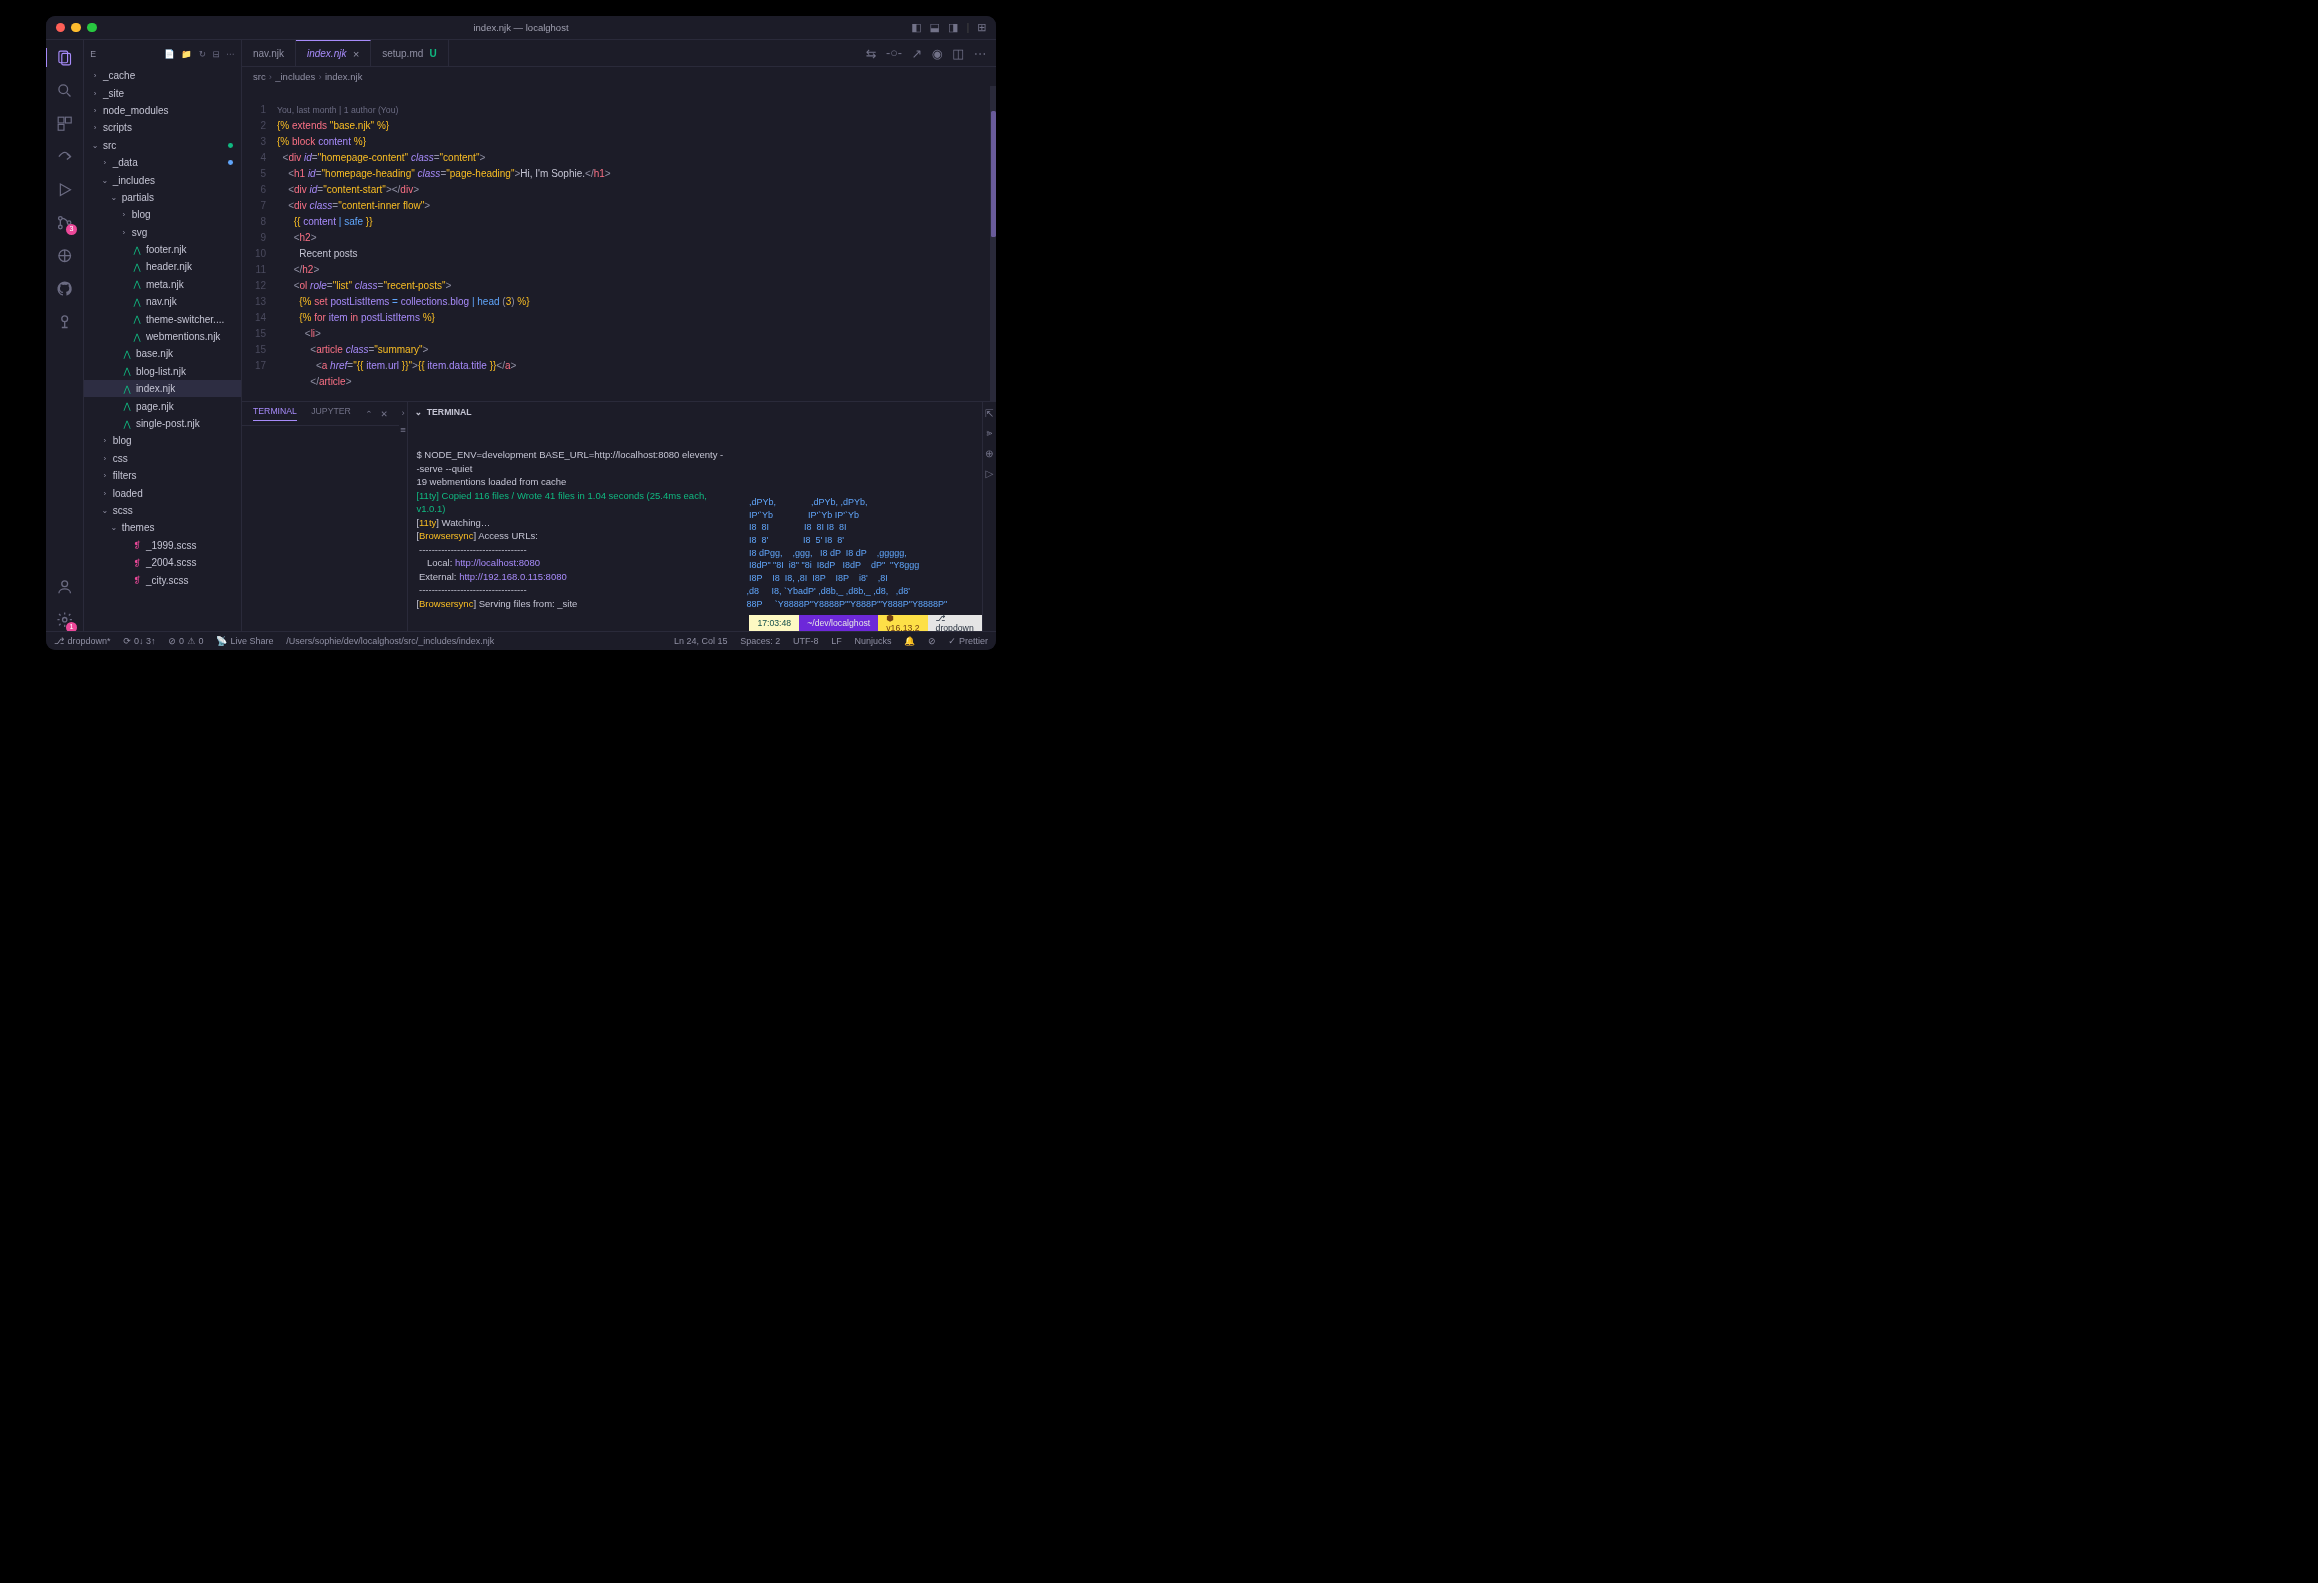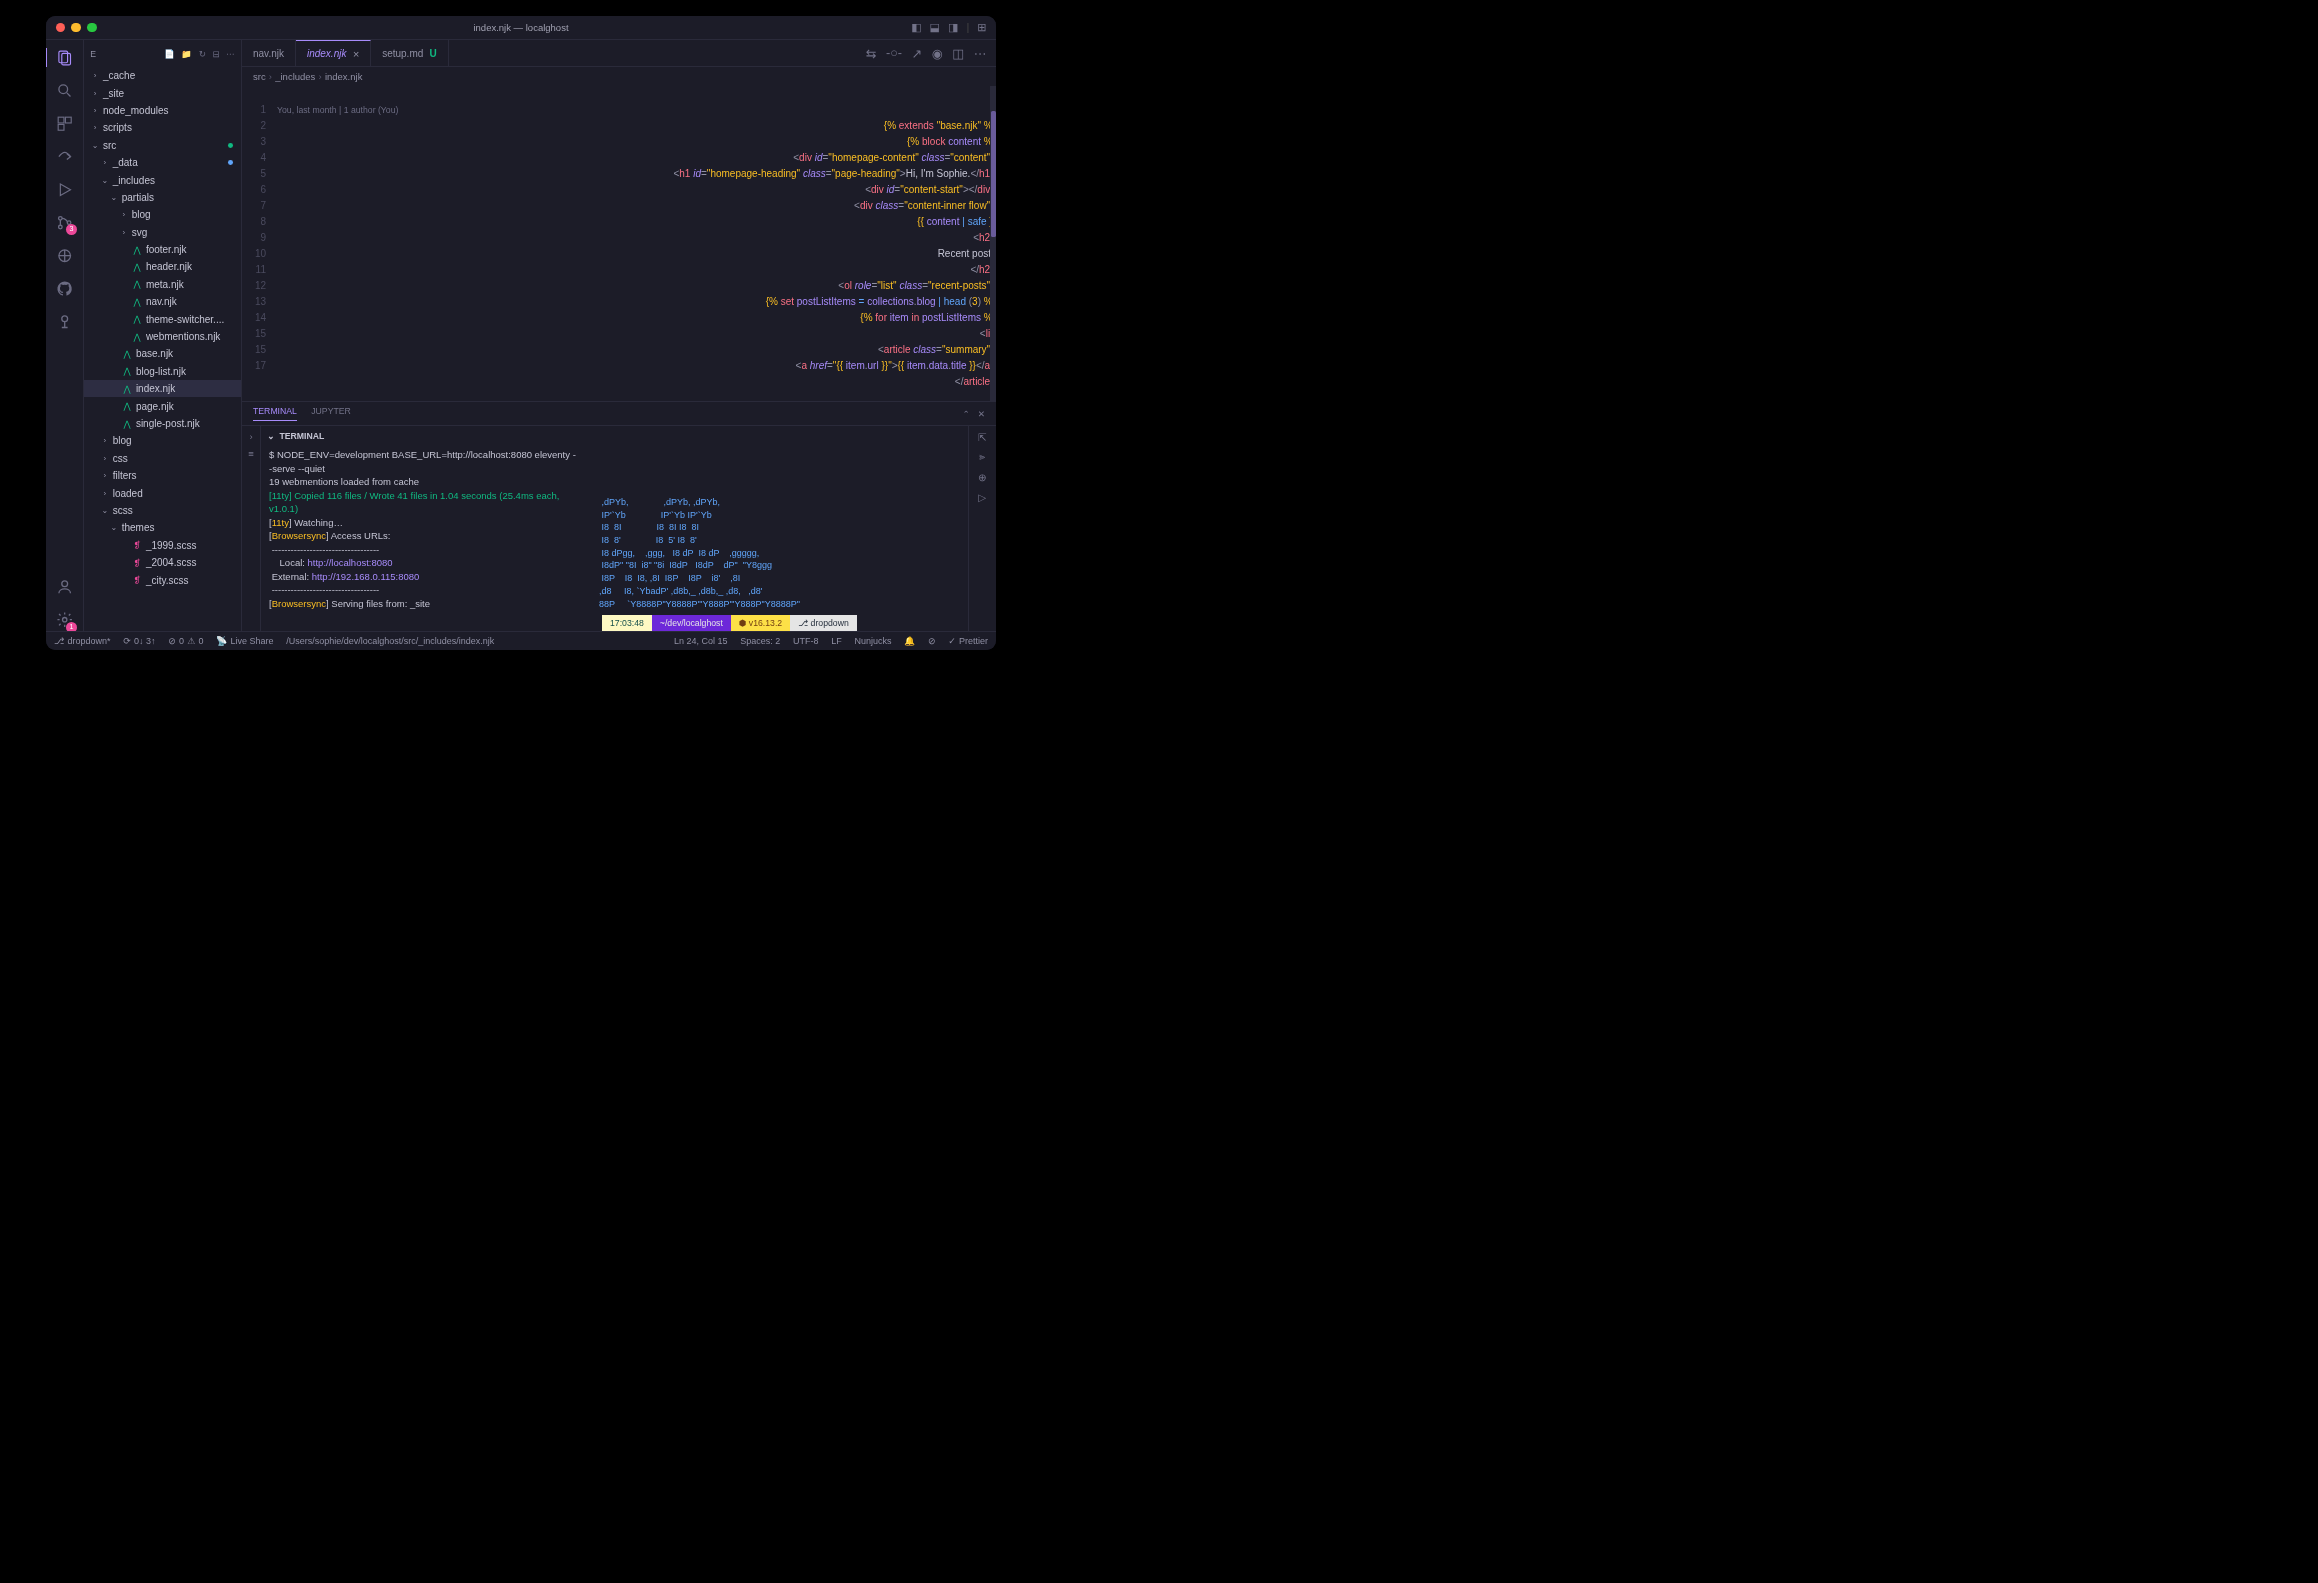--- a/index.html
+++ b/index.html
@@ -38,26 +38,26 @@
 .tabs { height: 27px; display: flex; align-items: stretch; background: #1c1c28; border-bottom: 0.8px solid #2a2a3a; }
 .tab { display: flex; align-items: center; padding: 0 11px; gap: 6.3px; font-size: 10px; color: #9090a4; cursor: pointer; border-right: 0.8px solid #2a2a3a; }
 .tab.active { background: #1c1c28; color: #a78bfa; font-style: italic; border-top: 0.8px solid #a78bfa; }
 .tab .close { color: #9090a4; font-size: 11px; }
 .tab .mod { color: #10b981; font-weight: 600; font-style: normal; }
 .tab-actions { margin-left: auto; display: flex; align-items: center; gap: 9.5px; padding-right: 9.5px; color: #727288; }
 .breadcrumb { height: 19px; display: flex; align-items: center; padding: 0 11px; font-size: 9.5px; color: #9090a4; gap: 3.2px; }
 .breadcrumb .sep { color: #5a5a70; }
 .code { flex: 1; display: flex; overflow: hidden; font-family: "SF Mono", Menlo, Consolas, monospace; font-size: 10px; line-height: 16px; position: relative; }
 .gutter { width: 35px; text-align: right; color: #4a4a5e; padding-right: 11px; padding-top: 16px; user-select: none; }
-.codelines { flex: 1; padding-top: 0; white-space: pre; color: #c5c5d4; overflow: hidden; text-align: right; }
+.codelines { flex: 1; padding-top: 0; white-space: pre; color: #c5c5d4; overflow: hidden; }
 .codelens { color: #6b6b82; font-size: 8.7px; height: 16px; display: flex; align-items: center; padding-left: 0; }
 .c-tag{color:#9090a4}.c-name{color:#fb7185}.c-attr{color:#a78bfa;font-style:italic}.c-str{color:#fbbf24}.c-punc{color:#9090a4}.c-njk{color:#fbbf24}.c-kw{color:#fb7185}.c-var{color:#a78bfa}.c-text{color:#c5c5d4}.c-fn{color:#60a5fa}.c-op{color:#60a5fa}
 .minimap { width: 6.3px; background: #2a2a3a; position: absolute; right: 0; top: 0; bottom: 0; }
 .minimap::before { content:''; position:absolute; right:0; top:8%; width:4.8px; height:40%; background:#a78bfa80; border-radius:1.6px; }
-.panel { height: 230px; border-top: 0.8px solid #2a2a3a; display: flex; flex-direction: column; background: #1c1c28; }
+.panel { height: 230px; border-top: 0.8px solid #2a2a3a; display: flex; flex-direction: row; background: #1c1c28; }
 .panel-tabs { height: 24px; display: flex; align-items: center; padding: 0 11px; gap: 14.3px; font-size: 8.7px; color: #727288; border-bottom: 0.8px solid #2a2a3a; }
 .panel-tabs .pt { cursor: pointer; padding-bottom: 4.8px; }
 .panel-tabs .pt.active { color: #a78bfa; border-bottom: 0.8px solid #a78bfa; }
 .panel-tabs .pact { margin-left: auto; display: flex; gap: 8px; }
 .panel-body { flex: 1; display: flex; overflow: hidden; position: relative; }
 .panel-side { width: 19px; border-right: 0.8px solid #2a2a3a; display: flex; flex-direction: column; align-items: center; padding-top: 4.8px; gap: 6.3px; color: #727288; font-size:9.5px; }
 .term-wrap { flex: 1; display: flex; flex-direction: column; }
 .term-hdr { height: 19px; display: flex; align-items: center; gap: 4.8px; padding: 0 6.3px; font-size: 8.7px; color: #c5c5d4; font-weight: 600; }
 .term-content { flex: 1; display: flex; font-family: "SF Mono", Menlo, monospace; font-size: 9.5px; line-height: 13.5px; overflow: hidden; align-items: flex-end; }
 .term-left { width: 325px; padding: 4.8px 8px; color: #9090a4; white-space: pre-wrap; }

